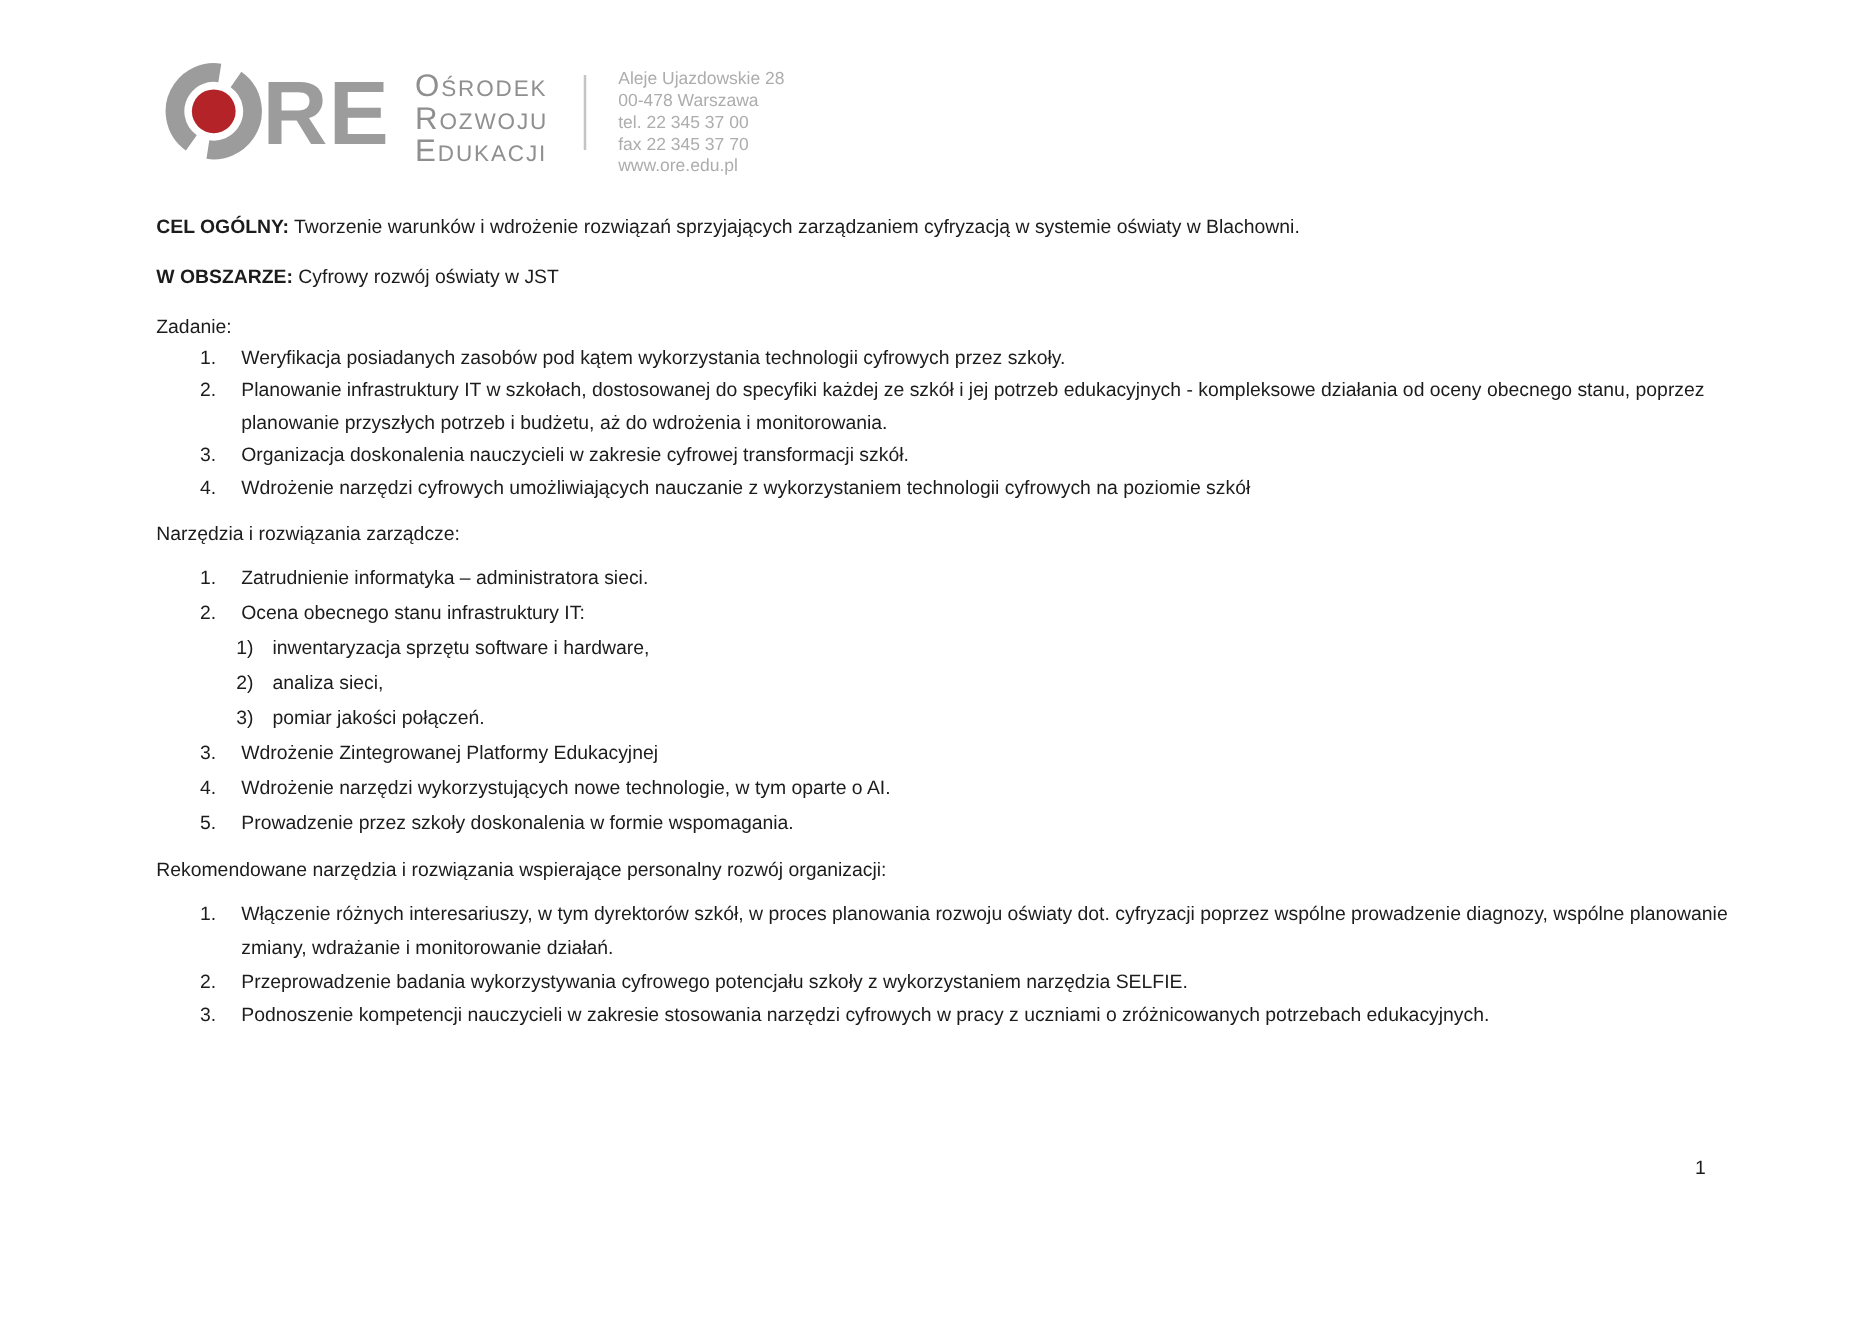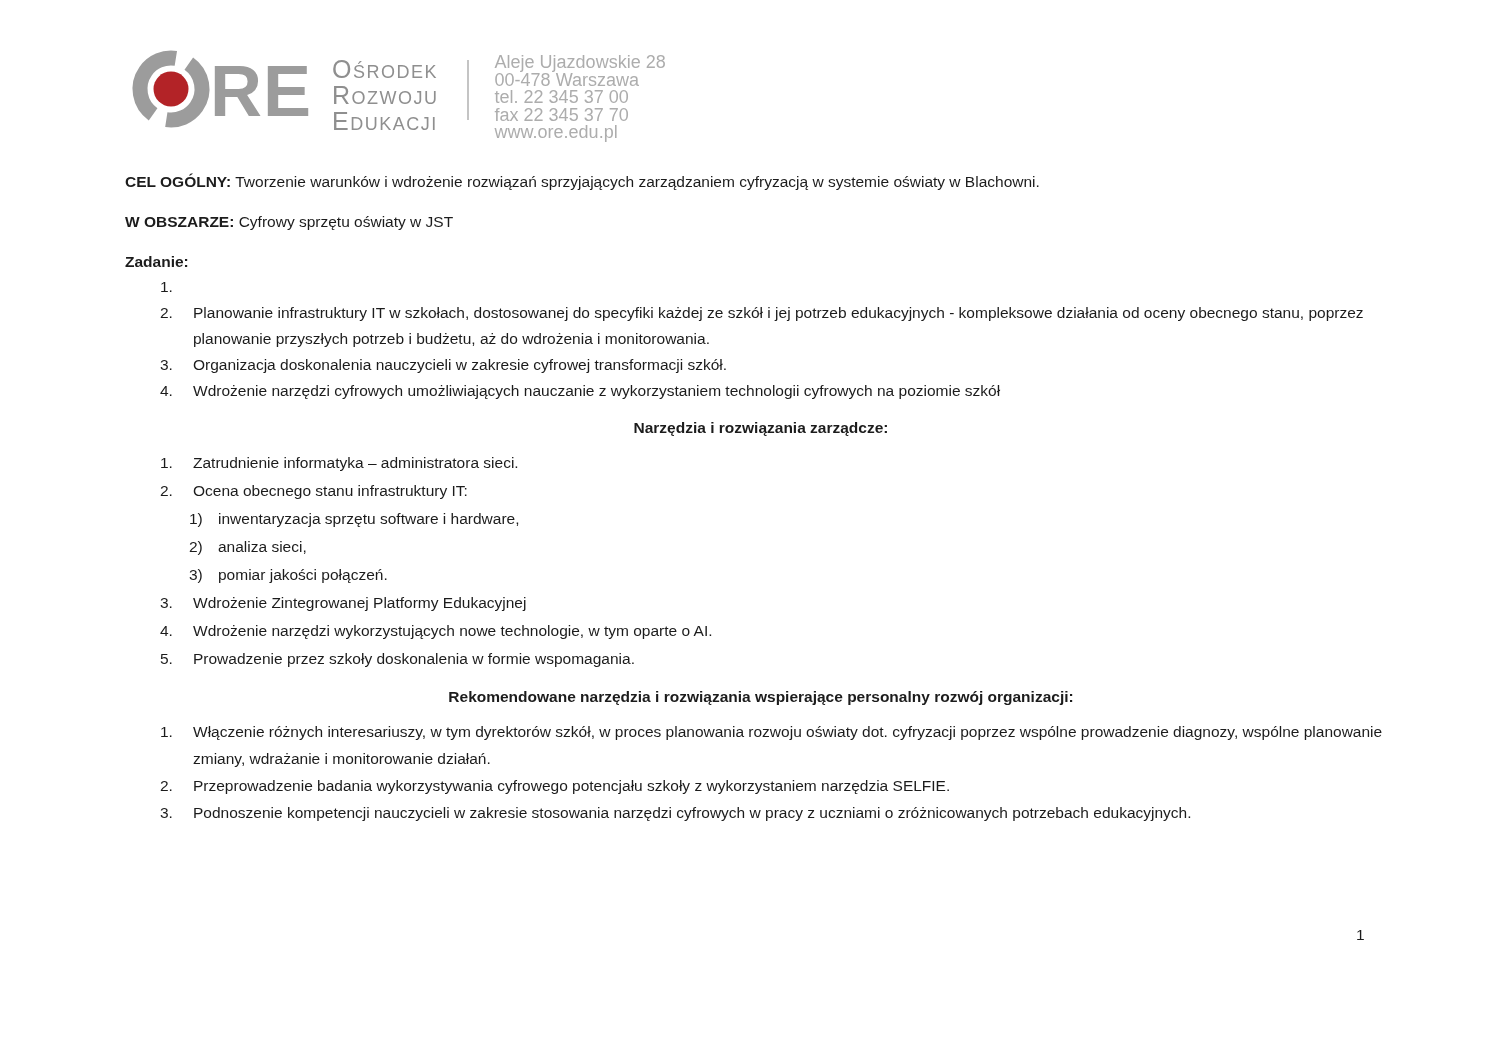--- a/index.html
+++ b/index.html
@@ -7,28 +7,28 @@
     width:1497px;height:1058px;position:relative;overflow:hidden;
     background:#ffffff;color:#1c1c1c;
     font-family:"Liberation Sans",sans-serif;
   }
   
   .letterhead{position:absolute;left:126px;top:46px;display:flex;align-items:flex-start;}
   .ore-mark{display:flex;align-items:center;height:90px;}
   .ore-re{font-size:72px;font-weight:700;color:#9c9c9c;letter-spacing:1px;line-height:90px;margin-left:-6px;}
   .ore-org{margin-left:20px;padding-top:10px;font-variant:small-caps;font-size:25px;line-height:26px;color:#8f8f8f;letter-spacing:1.5px;}
   .lh-divider{width:2px;height:60px;background:#c4c4c4;margin:14px 26px 0 28px;}
-  .ore-address{padding-top:8px;font-size:18px;line-height:17.5px;color:#adadad;}
+  .ore-address{padding-top:8px;font-size:14px;line-height:17.5px;color:#adadad;}
   
   main{position:absolute;left:125px;top:172px;width:1272px;font-size:15.5px;line-height:19px;}
   h1{font-size:17px;font-weight:700;text-align:center;margin:0 0 34px 0;letter-spacing:.2px;}
   .field{margin:0 0 21px 0;}
   .lbl{font-weight:700;}
-  .sec-h{font-weight:700;margin:0 0 3px 0;}
-  .sec-h.gap{margin-top:14px;margin-bottom:12px;text-align:center;}
+  .sec-h{font-weight:400;margin:0 0 3px 0;}
+  .sec-h.gap{margin-top:14px;margin-bottom:12px;}
   .li{display:flex;padding-left:35px;line-height:26px;}
   .list-loose .li{line-height:28px;}
   .list-mid .li{line-height:27px;}
   .li .num{flex:none;width:33px;}
   .li.sub{padding-left:64px;}
   .li.sub .num{width:29px;}
   
   .page-number{position:absolute;left:1356px;top:926px;font-size:15.5px;}
   
   footer{position:absolute;left:0;top:960px;width:1497px;height:90px;}
@@ -57,26 +57,27 @@
     <div>00-478 Warszawa</div>
     <div>tel. 22 345 37 00</div>
     <div>fax 22 345 37 70</div>
     <div>www.ore.edu.pl</div>
   </div>
 </header>
 
 <main>
 
   <p class="field"><span class="lbl">CEL OGÓLNY:</span> <span>Tworzenie warunków i wdrożenie rozwiązań sprzyjających zarządzaniem cyfryzacją w systemie oświaty w Blachowni.</span></p>
-  <p class="field"><span class="lbl">W OBSZARZE:</span> <span>Cyfrowy sprzętu oświaty w JST</span></p>
+  <p class="field"><span class="lbl">W OBSZARZE:</span> <span>Cyfrowy rozwój oświaty w JST</span></p>
 
   <p class="sec-h">Zadanie:</p>
   <div class="list">
     <div class="li">
         <span class="num">1.</span>
+        <span class="txt">Weryfikacja posiadanych zasobów pod kątem wykorzystania technologii cyfrowych przez szkoły.</span>
       </div>
     <div class="li">
         <span class="num">2.</span>
         <span class="txt">Planowanie infrastruktury IT w szkołach, dostosowanej do specyfiki każdej ze szkół i jej potrzeb edukacyjnych - kompleksowe działania od oceny obecnego stanu, poprzez planowanie przyszłych potrzeb i budżetu, aż do wdrożenia i monitorowania.</span>
       </div>
     <div class="li">
         <span class="num">3.</span>
         <span class="txt">Organizacja doskonalenia nauczycieli w zakresie cyfrowej transformacji szkół.</span>
       </div>
     <div class="li">

